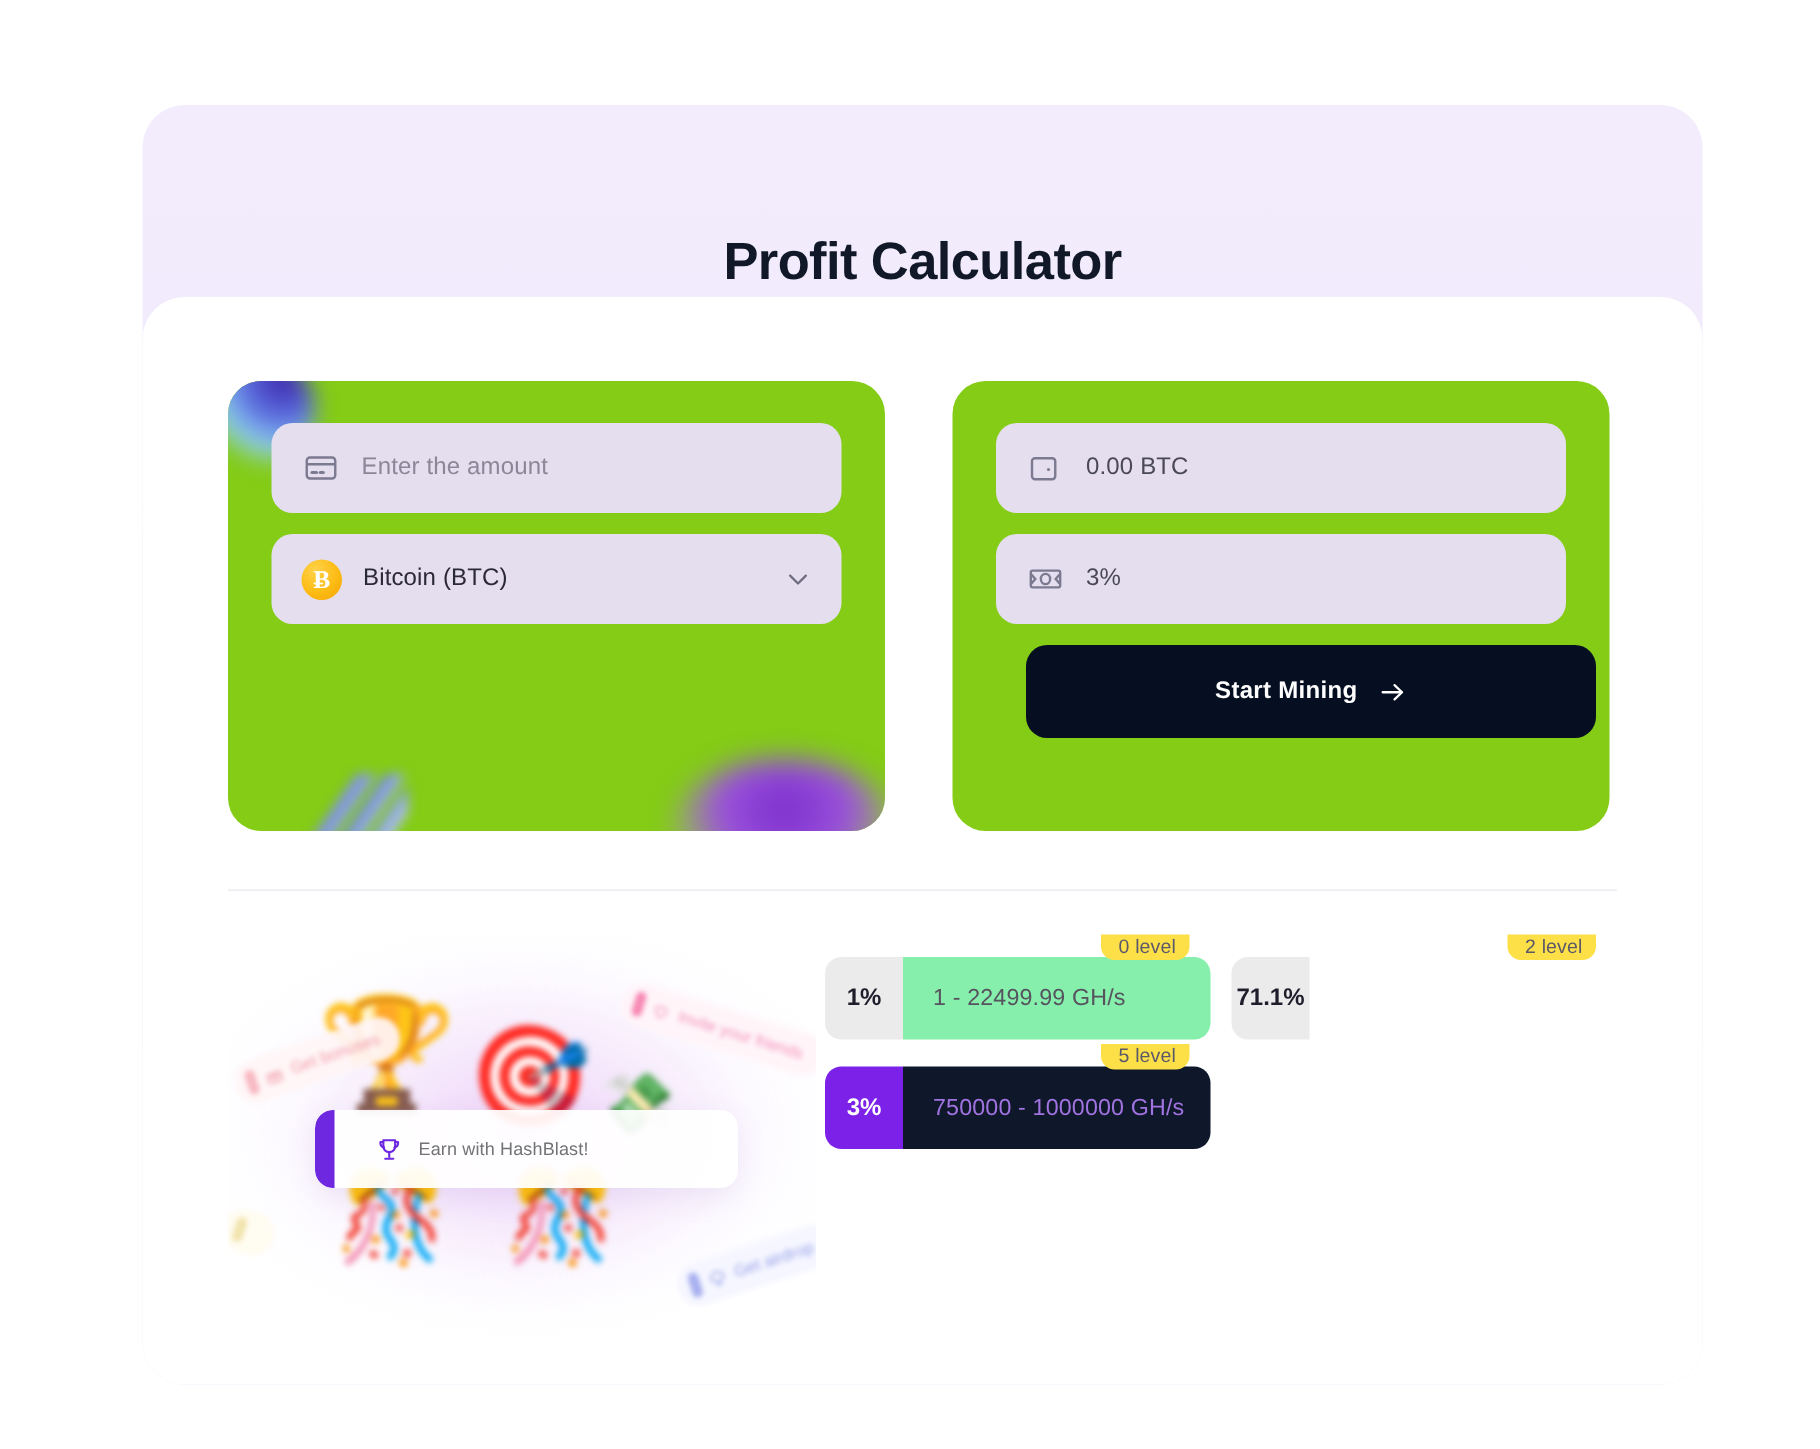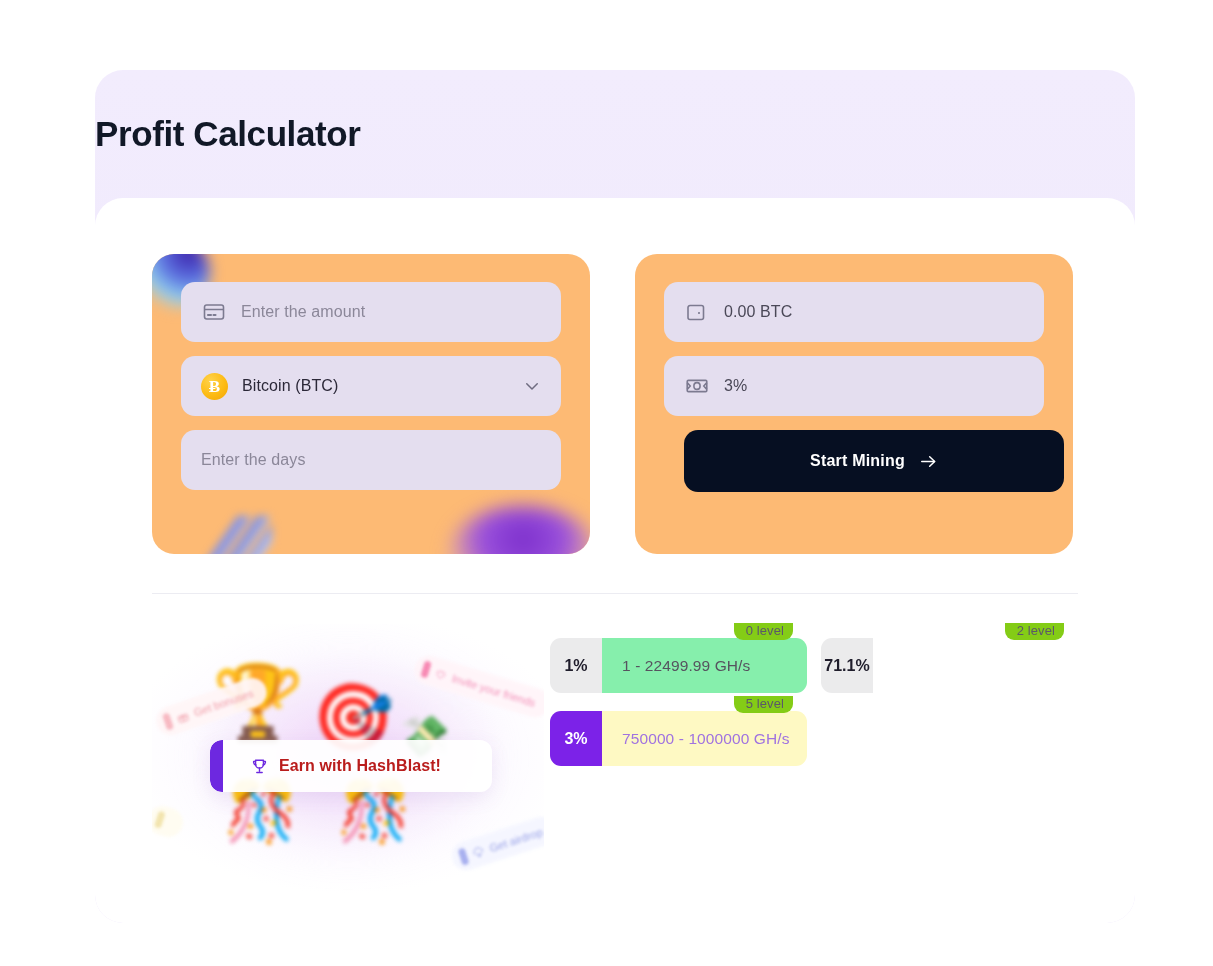--- a/index.html
+++ b/index.html
@@ -29,21 +29,22 @@
     height: 853px;
     border-radius: 28px;
     background: linear-gradient(180deg, #f2ecfd 0%, #efe9fc 60%, #f3edfd 100%);
     overflow: hidden;
   }
 
   .calc-header {
     height: 128px;
     display: flex;
     align-items: center;
-    justify-content: flex-start;
+    justify-content: center;
+    margin-top: 41px;
   }
 
   .calc-title {
     font-size: 35px;
     font-weight: 700;
     color: #111827;
     letter-spacing: -0.4px;
   }
 
   .calc-body {
@@ -59,21 +60,21 @@
 
   
   .panels {
     display: flex;
     gap: 45px;
   }
 
   .panel {
     position: relative;
     border-radius: 22px;
-    background: #fdba74;
+    background: #84cc16;
     padding: 28px 29px;
     overflow: hidden;
   }
 
   .panel-left  { width: 438px; height: 300px; }
   .panel-right { width: 438px; height: 300px; }
 
   
   .blob {
     position: absolute;
@@ -303,23 +304,23 @@
     border-radius: 12px 0 0 12px;
   }
   .promo-banner-inner {
     display: flex;
     align-items: center;
     gap: 10px;
     padding-left: 27px;
   }
   .promo-banner-ico { width: 19px; height: 19px; color: #6d28e0; flex: 0 0 19px; }
   .promo-banner-text {
-    font-size: 16px;
-    font-weight: 700;
-    color: #b91c1c;
+    font-size: 12px;
+    font-weight: 400;
+    color: #737373;
     letter-spacing: 0.1px;
   }
 
   
   .tiers {
     flex: 1;
     display: grid;
     grid-template-columns: 1fr 1fr;
     gap: 18px 14px;
     padding-top: 14px;
@@ -332,21 +333,21 @@
     display: flex;
     align-items: stretch;
   }
 
   .tier-label {
     position: absolute;
     right: 14px;
     top: -15px;
     font-size: 13px;
     color: #5b5869;
-    background: #84cc16;
+    background: #fde047;
     padding: 0 9px 2px 12px;
     border-radius: 0 0 9px 9px;
     z-index: 3;
     letter-spacing: 0.1px;
   }
 
   .tier-pct {
     width: 52px;
     flex: 0 0 52px;
     border-radius: 11px 0 0 11px;
@@ -369,21 +370,21 @@
     font-size: 15.5px;
     color: #56535f;
     letter-spacing: 0.1px;
   }
 
   .tier.active .tier-pct {
     background: #7c22e8;
     color: #ffffff;
   }
   .tier.active .tier-range {
-    background: #fef9c3;
+    background: #0f172a;
     color: #a073e0;
   }
 </style>
 </head>
 <body>
 
 <div class="stage">
 
   <div class="calc-card">
 
@@ -417,23 +418,20 @@
               <span>Ƀ</span>
             </span>
             <span class="select-label">Bitcoin (BTC)</span>
             <span class="chevron">
               <svg viewBox="0 0 24 24" width="18" height="18" fill="none" stroke="currentColor" stroke-width="2" stroke-linecap="round" stroke-linejoin="round">
                 <polyline points="5,9 12,16 19,9"></polyline>
               </svg>
             </span>
           </div>
 
-          <div class="field">
-            <span class="field-text">Enter the days</span>
-          </div>
         </div>
 
         <div class="panel panel-right">
 
           <div class="field">
             <span class="field-icon">
               <svg viewBox="0 0 24 24" width="24" height="24" fill="none" stroke="currentColor" stroke-width="1.6">
                 <path d="M3 7.5c0-1.1.9-2 2-2h11.5c1.1 0 2 .9 2 2v10c0 1.1-.9 2-2 2H5c-1.1 0-2-.9-2-2z"></path>
                 <circle cx="14" cy="13" r="1.05" fill="currentColor" stroke="none"></circle>
               </svg>

